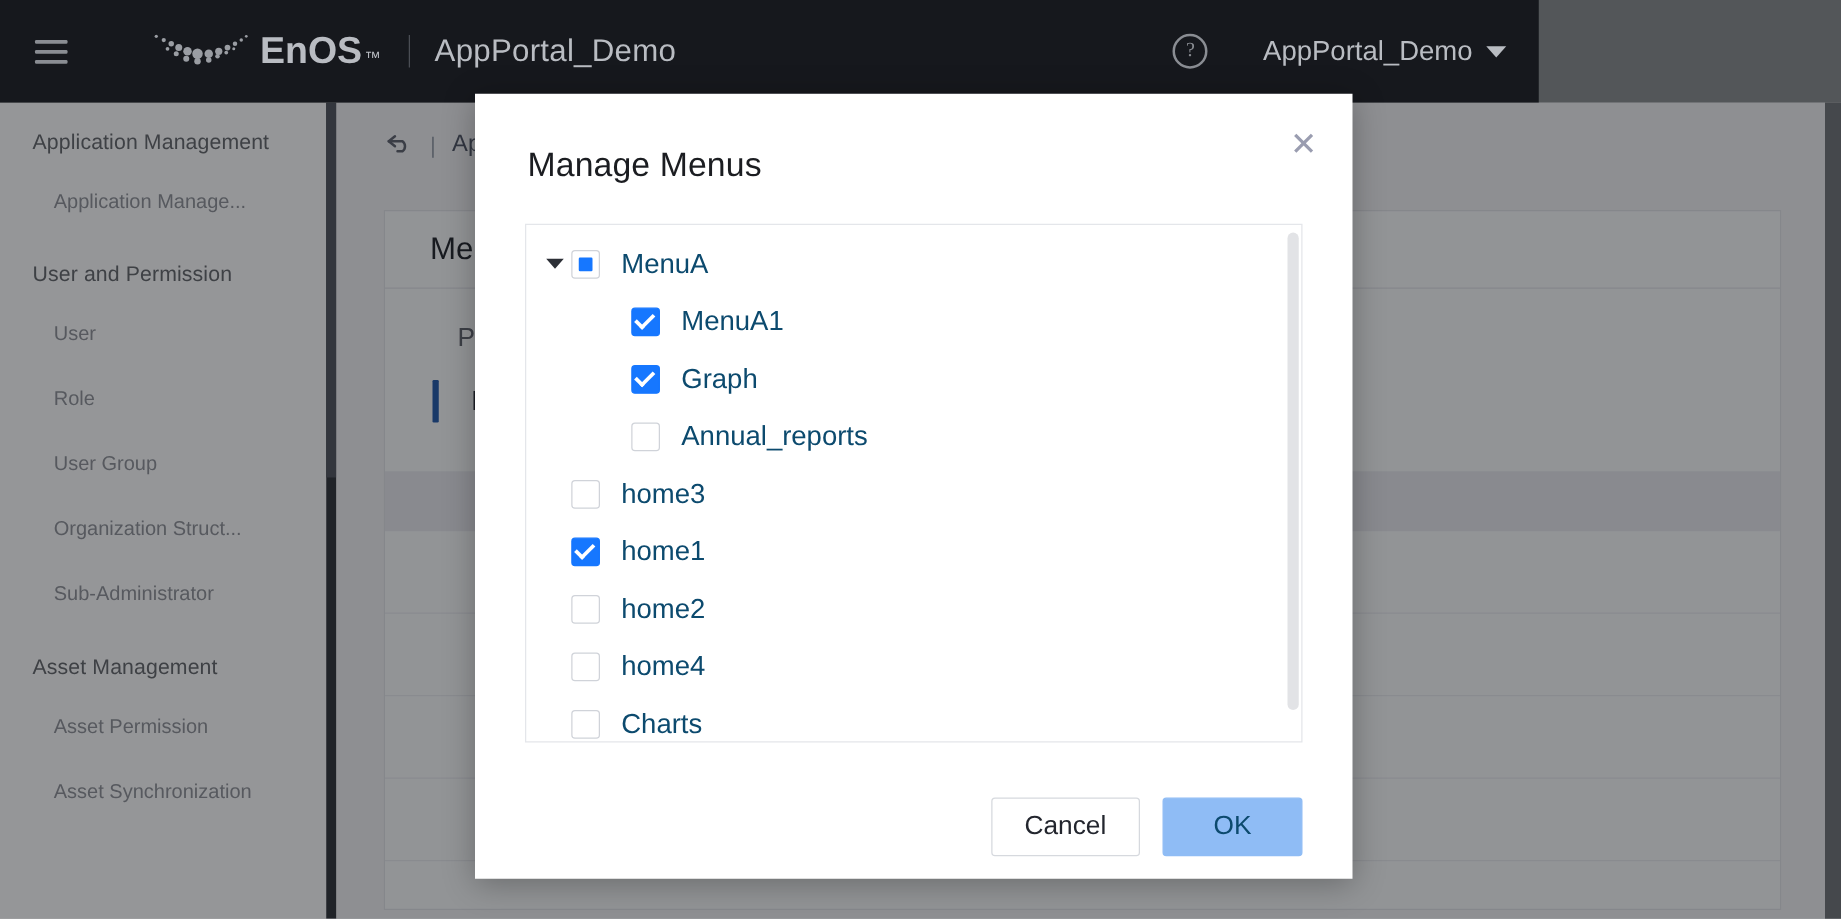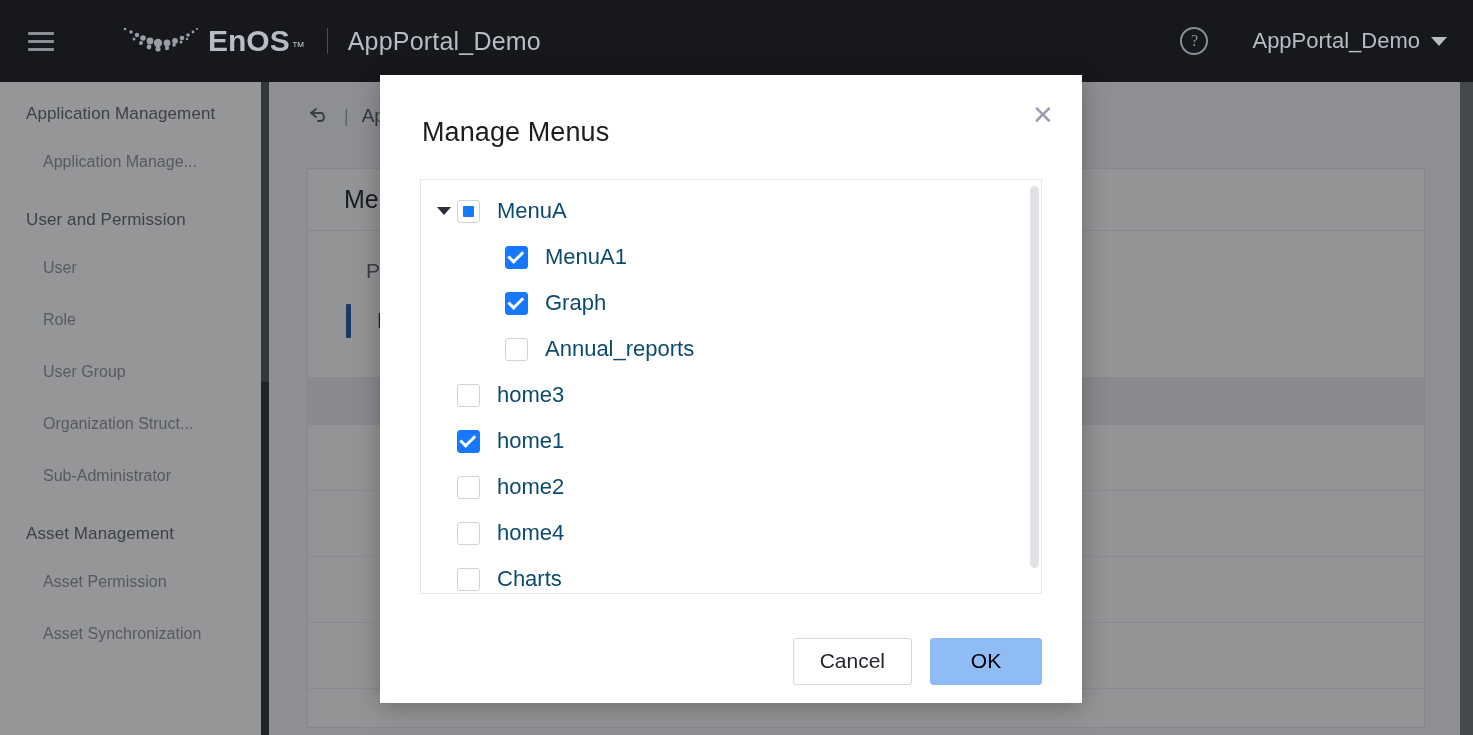--- a/index.html
+++ b/index.html
@@ -8,21 +8,21 @@
     overflow: hidden;
     font-family: "Liberation Sans", sans-serif;
     background: #888a8d;
   }
 
   
   #app-shell { position: absolute; inset: 0; }
 
   
   .topbar {
-    position: absolute; top: 0; left: 0; width: 1473px; height: 82px;
+    position: absolute; top: 0; left: 0; width: 1231px; height: 82px;
     background: #16181d;
     display: flex; 
   }
   .hamburger-wrap {
     width: 82px; height: 82px;
     display: flex; align-items: center; justify-content: center;
     cursor: pointer;
   }
   .hamburger { width: 26px; height: 19px; display: flex; flex-direction: column; justify-content: space-between; }
   .hamburger i { display: block; height: 3px; background: #8a8d93; border-radius: 1px; }
@@ -163,21 +163,21 @@
   .modal-footer {
     position: absolute; left: 0; right: 0; bottom: 0; height: 84px;
     display: flex; align-items: center; justify-content: flex-end; padding-right: 40px; gap: 18px;
   }
   .btn {
     height: 47px; min-width: 112px; padding: 0 26px; font-size: 21px;
     border-radius: 3px; cursor: pointer; display: flex; align-items: center; justify-content: center;
     font-family: "Liberation Sans", sans-serif;
   }
   .btn-cancel { background: #fff; border: 1px solid #d6d9de; color: #23262e; }
-  .btn-ok { background: #8fbcf5; border: 1px solid #8fbcf5; color: #000000; }
+  .btn-ok { background: #8fbcf5; border: 1px solid #8fbcf5; color: #0c4a6e; }
 </style>
 </head>
 <body>
 
 <div id="app-shell">
 
   <div class="content">
     <div class="crumbbar">
       <span class="back-icon">
         <svg width="24" height="24" viewBox="0 0 24 24" fill="none" stroke="#5b5f6b" stroke-width="2" stroke-linecap="round" stroke-linejoin="round">

